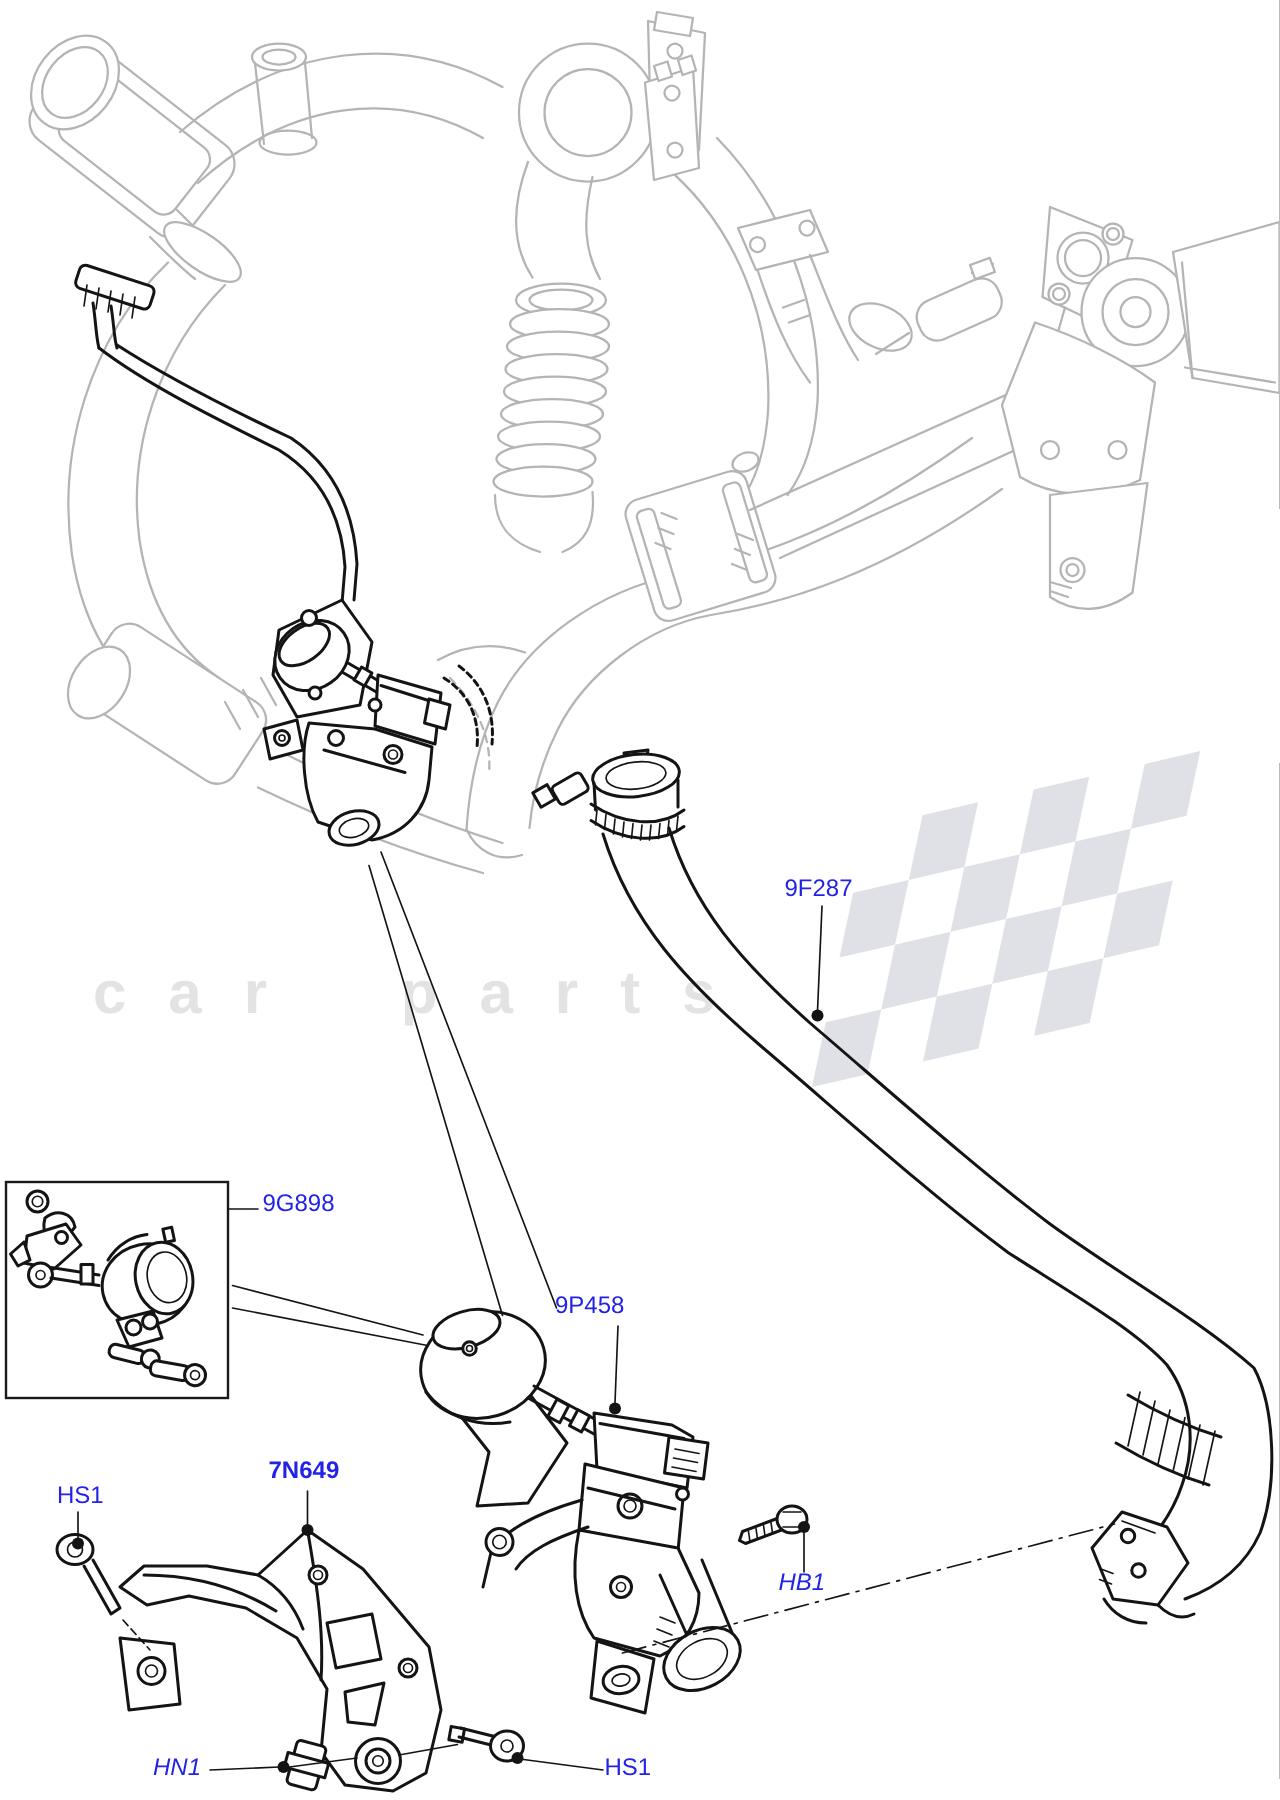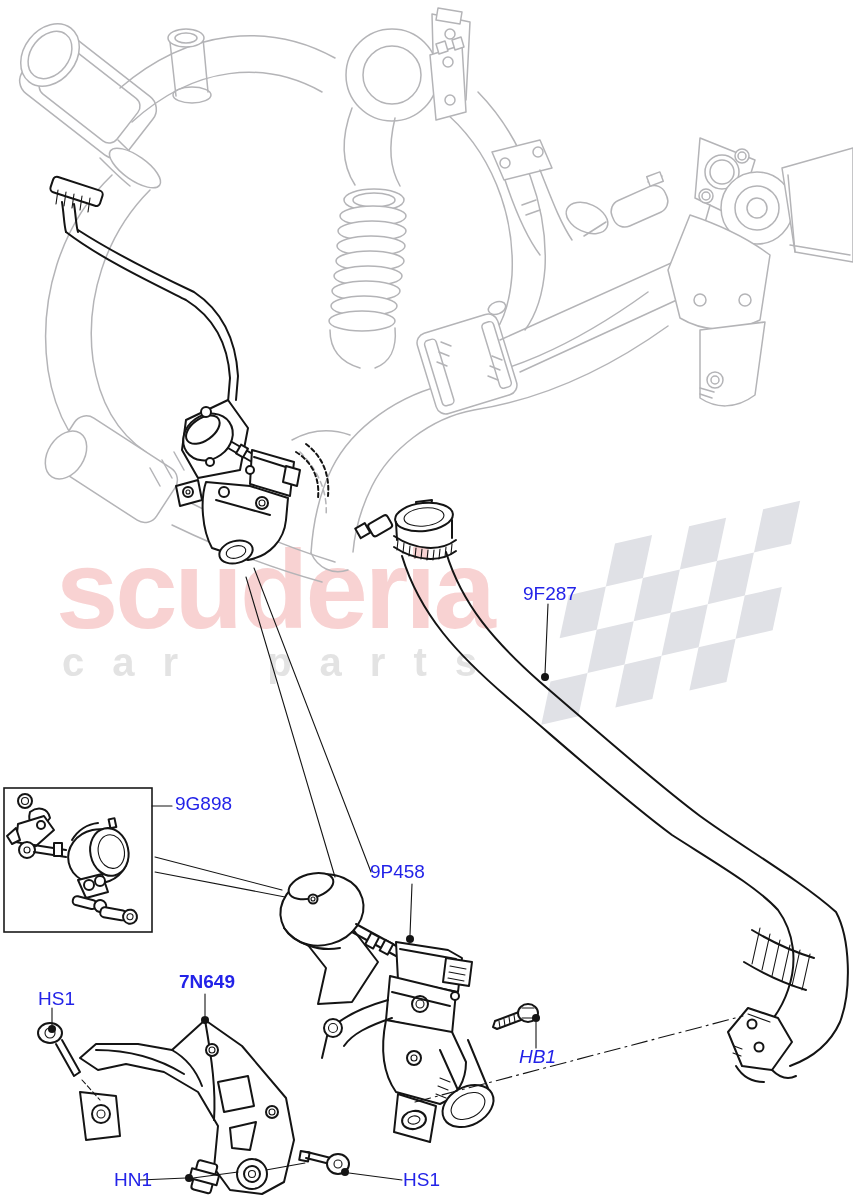--- a/index.html
+++ b/index.html
@@ -14,29 +14,28 @@
   .wm-tag{position:absolute;left:62px;top:642px;font-size:40px;font-weight:bold;
           letter-spacing:28px;word-spacing:22px;color:var(--tagline);line-height:1;white-space:nowrap;}
   svg.layer{position:absolute;left:0;top:0;}
   .g{stroke:var(--muted);fill:none;stroke-width:1.5;stroke-linecap:round;stroke-linejoin:round;}
   .gf{stroke:var(--muted);fill:#fff;stroke-width:1.5;stroke-linejoin:round;}
   .k{stroke:var(--hl);fill:none;stroke-width:2;stroke-linecap:round;stroke-linejoin:round;}
   .kf{stroke:var(--hl);fill:#fff;stroke-width:2;stroke-linejoin:round;}
   .kt{stroke:var(--hl);fill:none;stroke-width:1.1;stroke-linecap:round;}
   .dot{fill:var(--hl);stroke:none;}
   .checkcell{fill:var(--checker);stroke:none;}
-  .plabel{position:absolute;color:var(--label);font-size:19px;line-height:1.1;
+  .plabel{position:absolute;color:var(--label);font-size:16px;line-height:1.1;
           white-space:nowrap;cursor:pointer;}
 </style>
 </head>
 <body>
 
 <div class="stage">
 
-  <div class="wm-brand">scuderia</div>
   <div class="wm-tag">car parts</div>
 
   <svg class="layer" width="853" height="1200" viewBox="0 0 853 1200">
     <g transform="translate(578,552) rotate(-13) skewX(-25)">
       <rect class="checkcell" x="38" y="0" width="38" height="40"></rect>
       <rect class="checkcell" x="114" y="0" width="38" height="40"></rect>
       <rect class="checkcell" x="190" y="0" width="38" height="40"></rect>
       <rect class="checkcell" x="0" y="40" width="38" height="40"></rect>
       <rect class="checkcell" x="76" y="40" width="38" height="40"></rect>
       <rect class="checkcell" x="152" y="40" width="38" height="40"></rect>
@@ -356,16 +355,16 @@
       <path class="kt" stroke-dasharray="16 5 2 5" d="M415,1102 L743,1016"></path>
     </g>
   </svg>
 
   <div class="plabel" style="left:175px;top:794px;">9G898</div>
   <div class="plabel" style="left:523px;top:584px;">9F287</div>
   <div class="plabel" style="left:370px;top:862px;">9P458</div>
   <div class="plabel" style="left:179px;top:972px;font-weight:bold;">7N649</div>
   <div class="plabel" style="left:38px;top:989px;">HS1</div>
   <div class="plabel" style="left:519px;top:1047px;font-style:italic;">HB1</div>
-  <div class="plabel" style="left:114px;top:1170px;">HN1</div>
+  <div class="plabel" style="left:102px;top:1170px;font-style:italic;">HN1</div>
   <div class="plabel" style="left:403px;top:1170px;">HS1</div>
 
 </div>
 
 </body></html>

